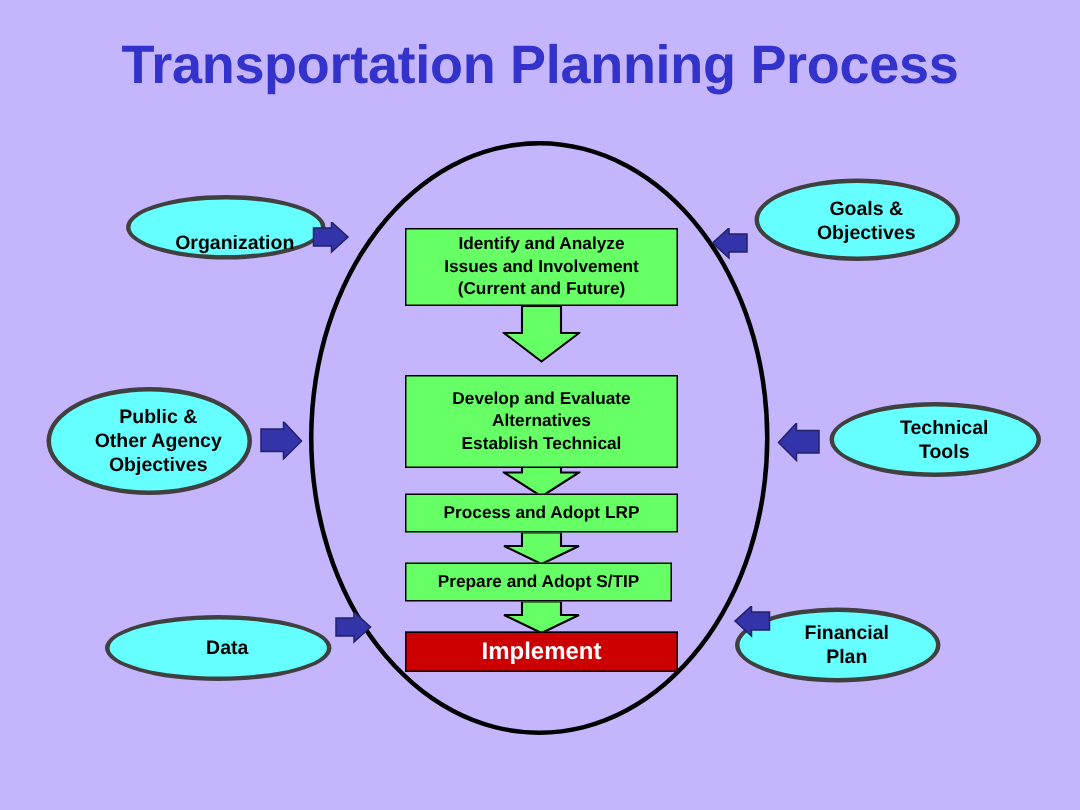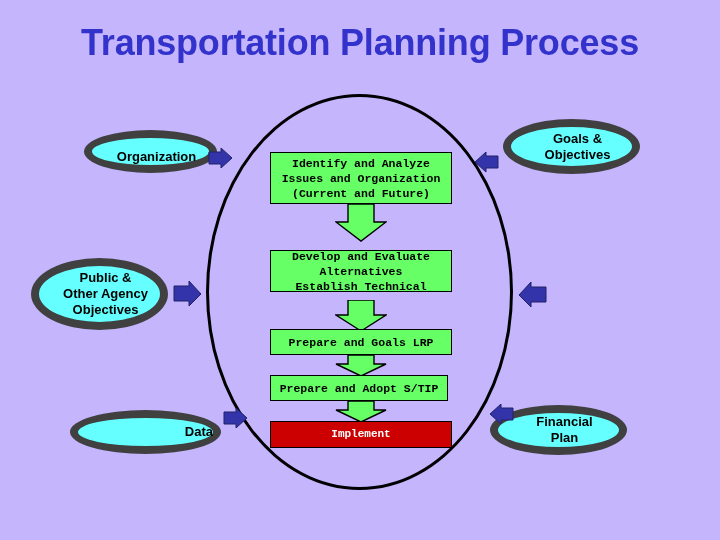--- a/index.html
+++ b/index.html
@@ -45,49 +45,49 @@
     box-sizing: border-box;
   }
 
   
   .flow-box {
     position: absolute;
     box-sizing: border-box;
     border: 1px solid #000000;
     background: #66ff66;
     color: #000000;
-    font-family: Liberation Mono, monospace;
+    font-family: Liberation Sans, sans-serif;
     font-size: 11.5px;
     font-weight: bold;
     line-height: 15px;
     text-align: center;
     display: flex;
     align-items: center;
     justify-content: center;
     padding: 2px 4px;
     z-index: 5;
   }
   .flow-box.implement {
     background: #cc0000;
     color: #ffffff;
-    font-size: 11px;
+    font-size: 16px;
   }
   .flow-box span { display: block; width: 100%; }
 
   
   .down-arrow {
     position: absolute;
     z-index: 4;
   }
 
   
   .side-ellipse {
     position: absolute;
     box-sizing: border-box;
-    border: 8px solid #404040;
+    border: 3px solid #404040;
     border-radius: 50%;
     background: #66ffff;
     color: #000000;
     font-family: "Liberation Sans", sans-serif;
     font-size: 13px;
     font-weight: bold;
     line-height: 16px;
     text-align: center;
     display: flex;
     align-items: center;
@@ -104,48 +104,48 @@
 
 <div id="canvas">
 
   <div id="page-title">Transportation Planning Process</div>
 
   <div id="process-ellipse"></div>
 
   <div class="flow-box" style="left:270px; top:152px; width:182px; height:52px;">
     <span>
       <span>Identify and Analyze</span>
-      <span>Issues and Organization</span>
+      <span>Issues and Involvement</span>
       <span>(Current and Future)</span>
     </span>
   </div>
 
   <div class="down-arrow" style="left:335px; top:204px; width:52px; height:38px;">
     <svg width="52" height="38" viewBox="0 0 52 38">
       <polygon points="13,0 39,0 39,18 51,18 26,37 1,18 13,18" fill="#66ff66" stroke="#000000" stroke-width="1.4"></polygon>
     </svg>
   </div>
 
-  <div class="flow-box" style="left:270px; top:250px; width:182px; height:42px;">
+  <div class="flow-box" style="left:270px; top:250px; width:182px; height:62px;">
     <span>
       <span>Develop and Evaluate</span>
       <span>Alternatives</span>
       <span>Establish Technical</span>
     </span>
   </div>
 
   <div class="down-arrow" style="left:335px; top:300px; width:52px; height:32px;">
     <svg width="52" height="32" viewBox="0 0 52 32">
       <polygon points="13,0 39,0 39,15 51,15 26,31 1,15 13,15" fill="#66ff66" stroke="#000000" stroke-width="1.4"></polygon>
     </svg>
   </div>
 
   <div class="flow-box" style="left:270px; top:329px; width:182px; height:26px;">
     <span>
-      <span>Prepare and Goals LRP</span>
+      <span>Process and Adopt LRP</span>
     </span>
   </div>
 
   <div class="down-arrow" style="left:335px; top:355px; width:52px; height:22px;">
     <svg width="52" height="22" viewBox="0 0 52 22">
       <polygon points="13,0 39,0 39,9 51,9 26,21 1,9 13,9" fill="#66ff66" stroke="#000000" stroke-width="1.4"></polygon>
     </svg>
   </div>
 
   <div class="flow-box" style="left:270px; top:375px; width:178px; height:26px;">
@@ -183,21 +183,21 @@
       <span>Other Agency</span>
       <span>Objectives</span>
     </span>
   </div>
   <div class="blue-arrow" style="left:172px; top:281px; width:30px; height:26px;">
     <svg width="30" height="26" viewBox="0 0 30 26">
       <polygon points="2,5 17,5 17,0 29,13 17,25 17,20 2,20" fill="#3333aa" stroke="#222266" stroke-width="1"></polygon>
     </svg>
   </div>
 
-  <div class="side-ellipse" style="left:70px; top:410px; width:151px; height:44px;text-align:right;">
+  <div class="side-ellipse" style="left:70px; top:410px; width:151px; height:44px;">
     <span>
       <span>Data</span>
     </span>
   </div>
   <div class="blue-arrow" style="left:222px; top:408px; width:26px; height:24px;">
     <svg width="26" height="24" viewBox="0 0 26 24">
       <polygon points="2,4 14,4 14,0 25,10 14,20 14,16 2,16" fill="#3333aa" stroke="#222266" stroke-width="1"></polygon>
     </svg>
   </div>
 
@@ -206,20 +206,26 @@
       <span>Goals &amp;</span>
       <span>Objectives</span>
     </span>
   </div>
   <div class="blue-arrow" style="left:474px; top:152px; width:26px; height:24px;">
     <svg width="26" height="24" viewBox="0 0 26 24">
       <polygon points="24,4 12,4 12,0 1,10 12,20 12,16 24,16" fill="#3333aa" stroke="#222266" stroke-width="1"></polygon>
     </svg>
   </div>
 
+  <div class="side-ellipse" style="left:553px; top:268px; width:141px; height:50px;">
+    <span>
+      <span>Technical</span>
+      <span>Tools</span>
+    </span>
+  </div>
   <div class="blue-arrow" style="left:518px; top:282px; width:30px; height:26px;">
     <svg width="30" height="26" viewBox="0 0 30 26">
       <polygon points="28,5 13,5 13,0 1,13 13,25 13,20 28,20" fill="#3333aa" stroke="#222266" stroke-width="1"></polygon>
     </svg>
   </div>
 
   <div class="side-ellipse" style="left:490px; top:405px; width:137px; height:50px;">
     <span>
       <span>Financial</span>
       <span>Plan</span>

